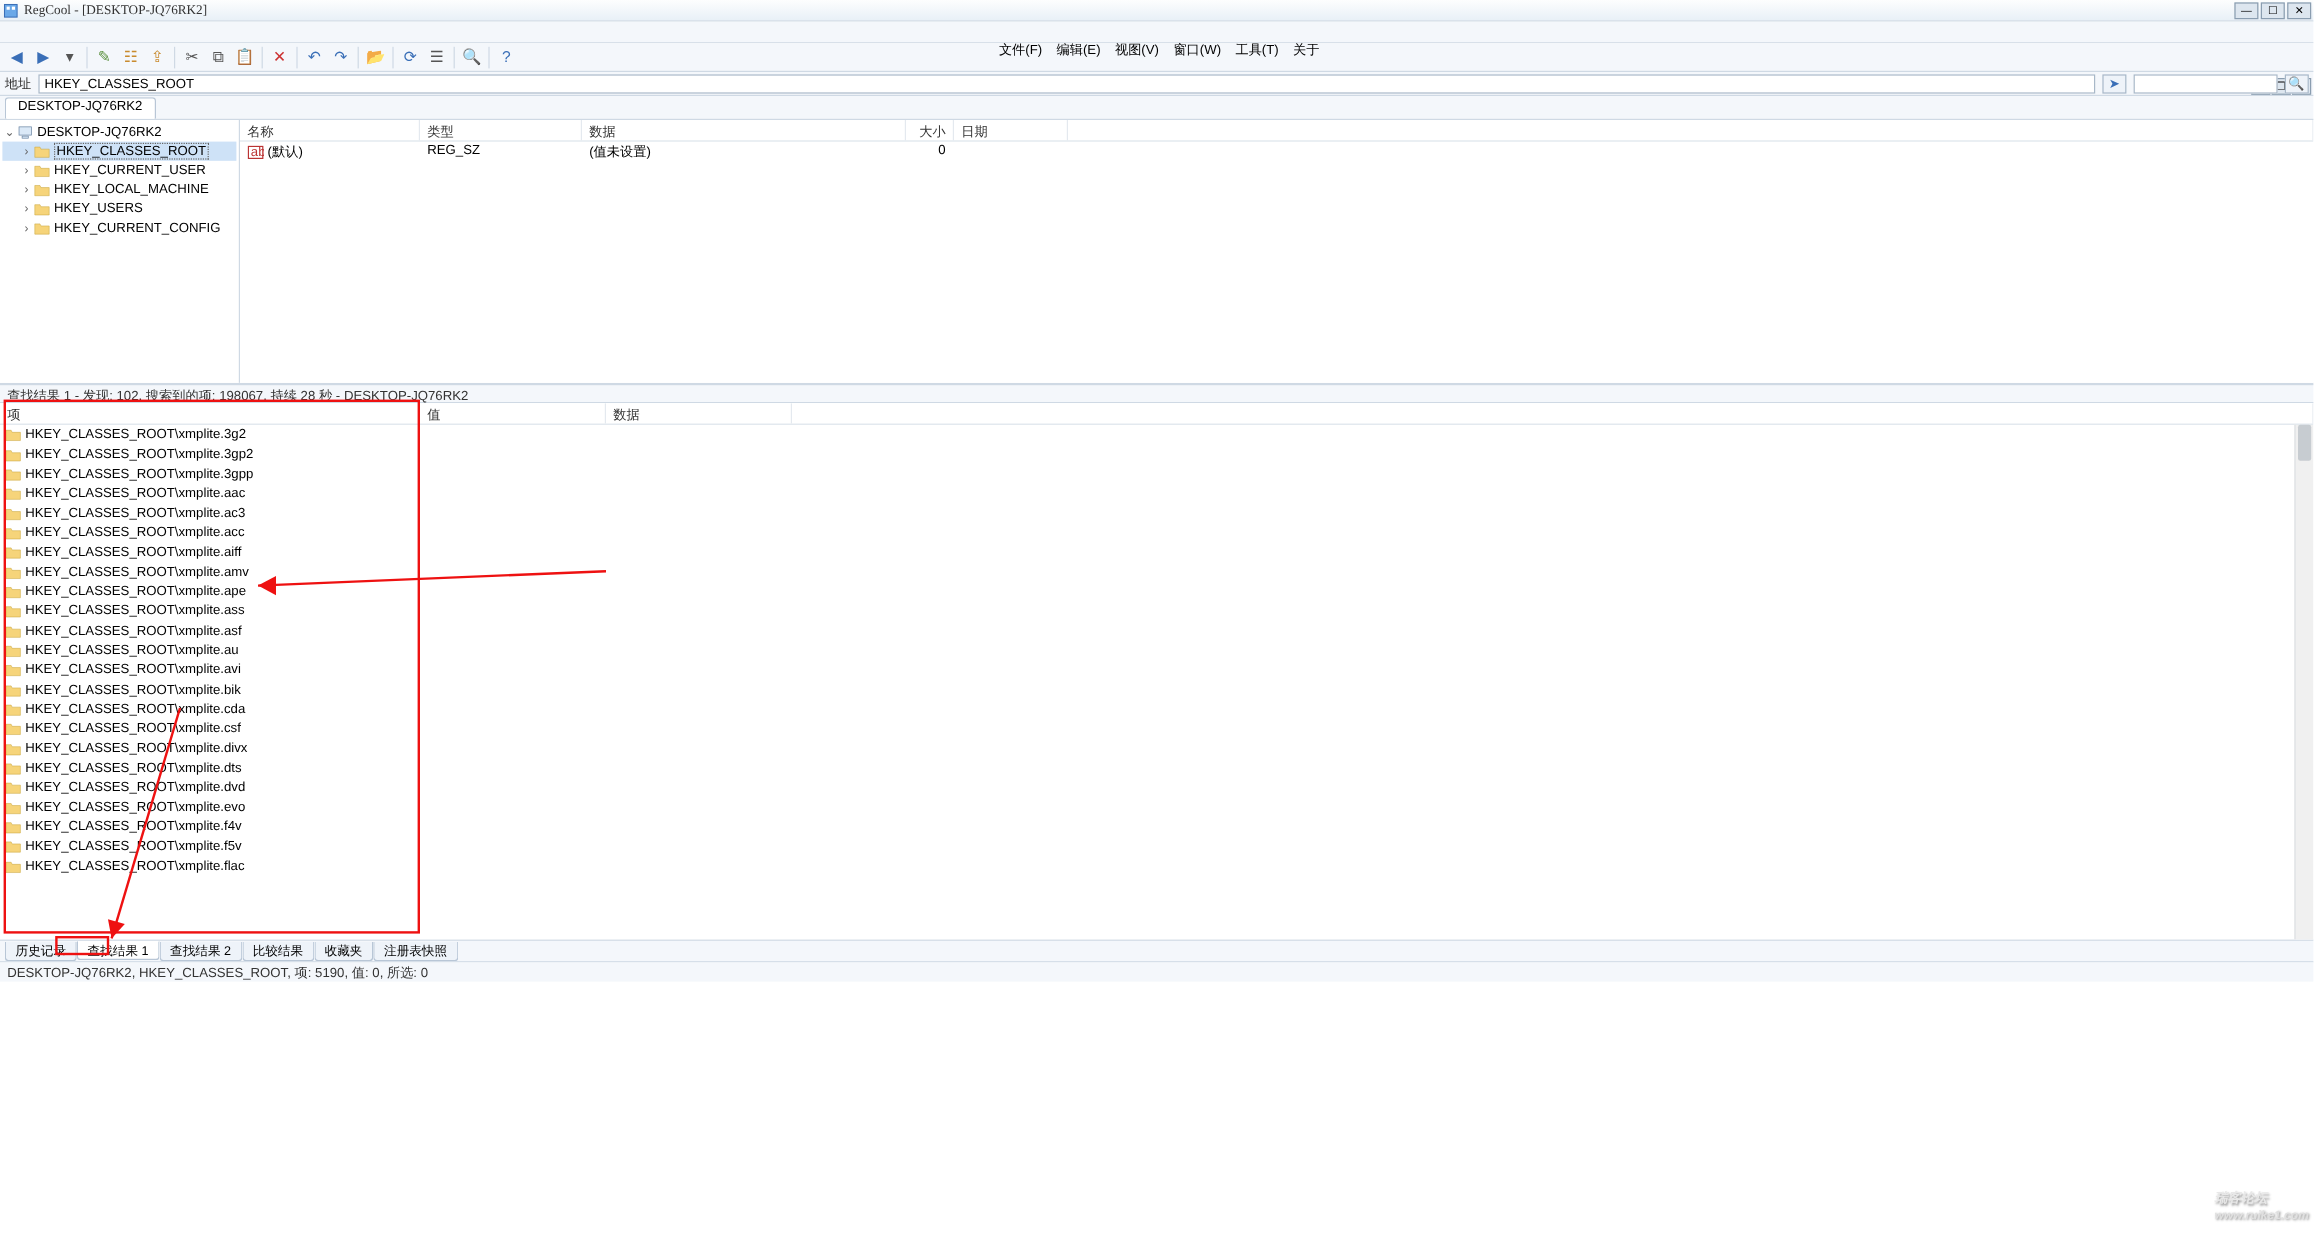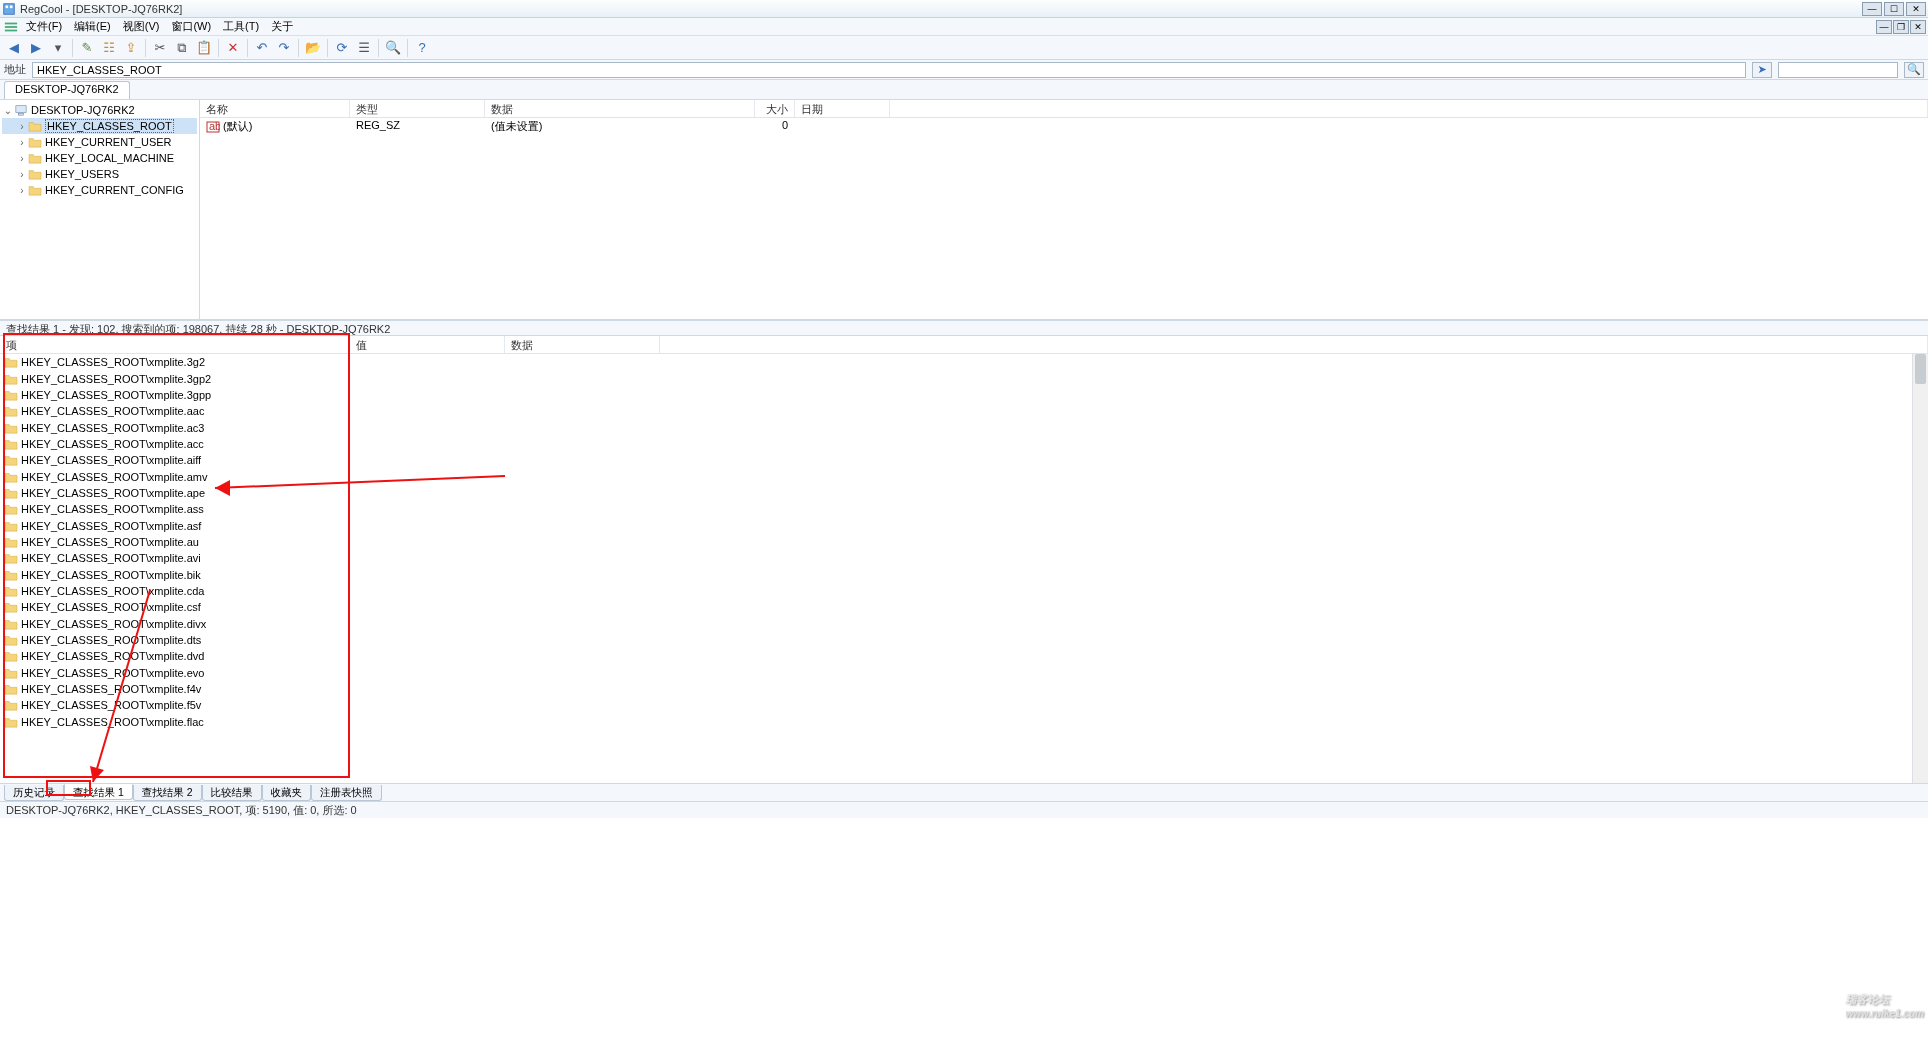--- a/index.html
+++ b/index.html
@@ -1,23 +1,23 @@
 <!DOCTYPE html>
 <html><head>
 <meta charset="utf-8">
 <style>
 * { margin:0; padding:0; box-sizing:border-box; font-family:"Microsoft YaHei",Tahoma,Arial,sans-serif; font-size:11px; }
 body { background:#fff; width:1928px; height:1039px; overflow:hidden; position:relative; }
 .titlebar { height:18px; background:linear-gradient(#fdfefe,#e8f0f7); border-bottom:1px solid #c7d3e0; display:flex; align-items:center; padding:0 2px; }
 .titlebar .icon { width:14px; height:14px; margin-right:4px; }
-.titlebar .title { flex:0 0 auto; color:#333; }
+.titlebar .title { flex:0 0 auto; color:#333;font-family:Liberation Serif, serif; }
 .titlebar .spacer { flex:1; }
 .titlebar .winbtns { display:flex; gap:2px; }
 .winbtn { width:20px; height:14px; border:1px solid #8a9db0; background:#dde6ef; display:flex; align-items:center; justify-content:center; font-size:9px; cursor:pointer; }
-.menubar { height:18px; background:#f4f7fb; border-bottom:1px solid #d8e0e9; display:flex; align-items:center; padding-left:4px; gap:2px; }
+.menubar { height:18px; background:#f4f7fb; border-bottom:1px solid #d8e0e9; display:flex; align-items:center; padding-left:4px; gap:16px;flex-direction:column; }
 .menubar .mico { width:14px; height:14px; }
 .menubar .mitem { padding:1px 6px; cursor:pointer; }
 .mdi-controls { margin-left:auto; display:flex; gap:1px; padding-right:2px; }
 .mdi-controls .mb { width:16px; height:14px; border:1px solid #8a9db0; background:#dde6ef; display:flex; align-items:center; justify-content:center; font-size:9px; cursor:pointer;}
 .toolbar { height:24px; background:#f4f7fb; border-bottom:1px solid #cfd9e4; display:flex; align-items:center; padding:0 4px; gap:2px; }
 .tbtn { width:20px; height:20px; display:flex; align-items:center; justify-content:center; border:1px solid transparent; border-radius:2px; cursor:pointer;}
 .tsep { width:1px; height:18px; background:#cfd9e4; margin:0 2px; }
 .addrbar { height:20px; background:#f4f7fb; border-bottom:1px solid #cfd9e4; display:flex; align-items:center; padding:0 4px; gap:6px;justify-content:center; }
 .addrbar .lbl { color:#333; }
 .addrbar input.addr { flex:1; height:16px; border:1px solid #a8b8c8; padding:0 4px; background:#fff; }

